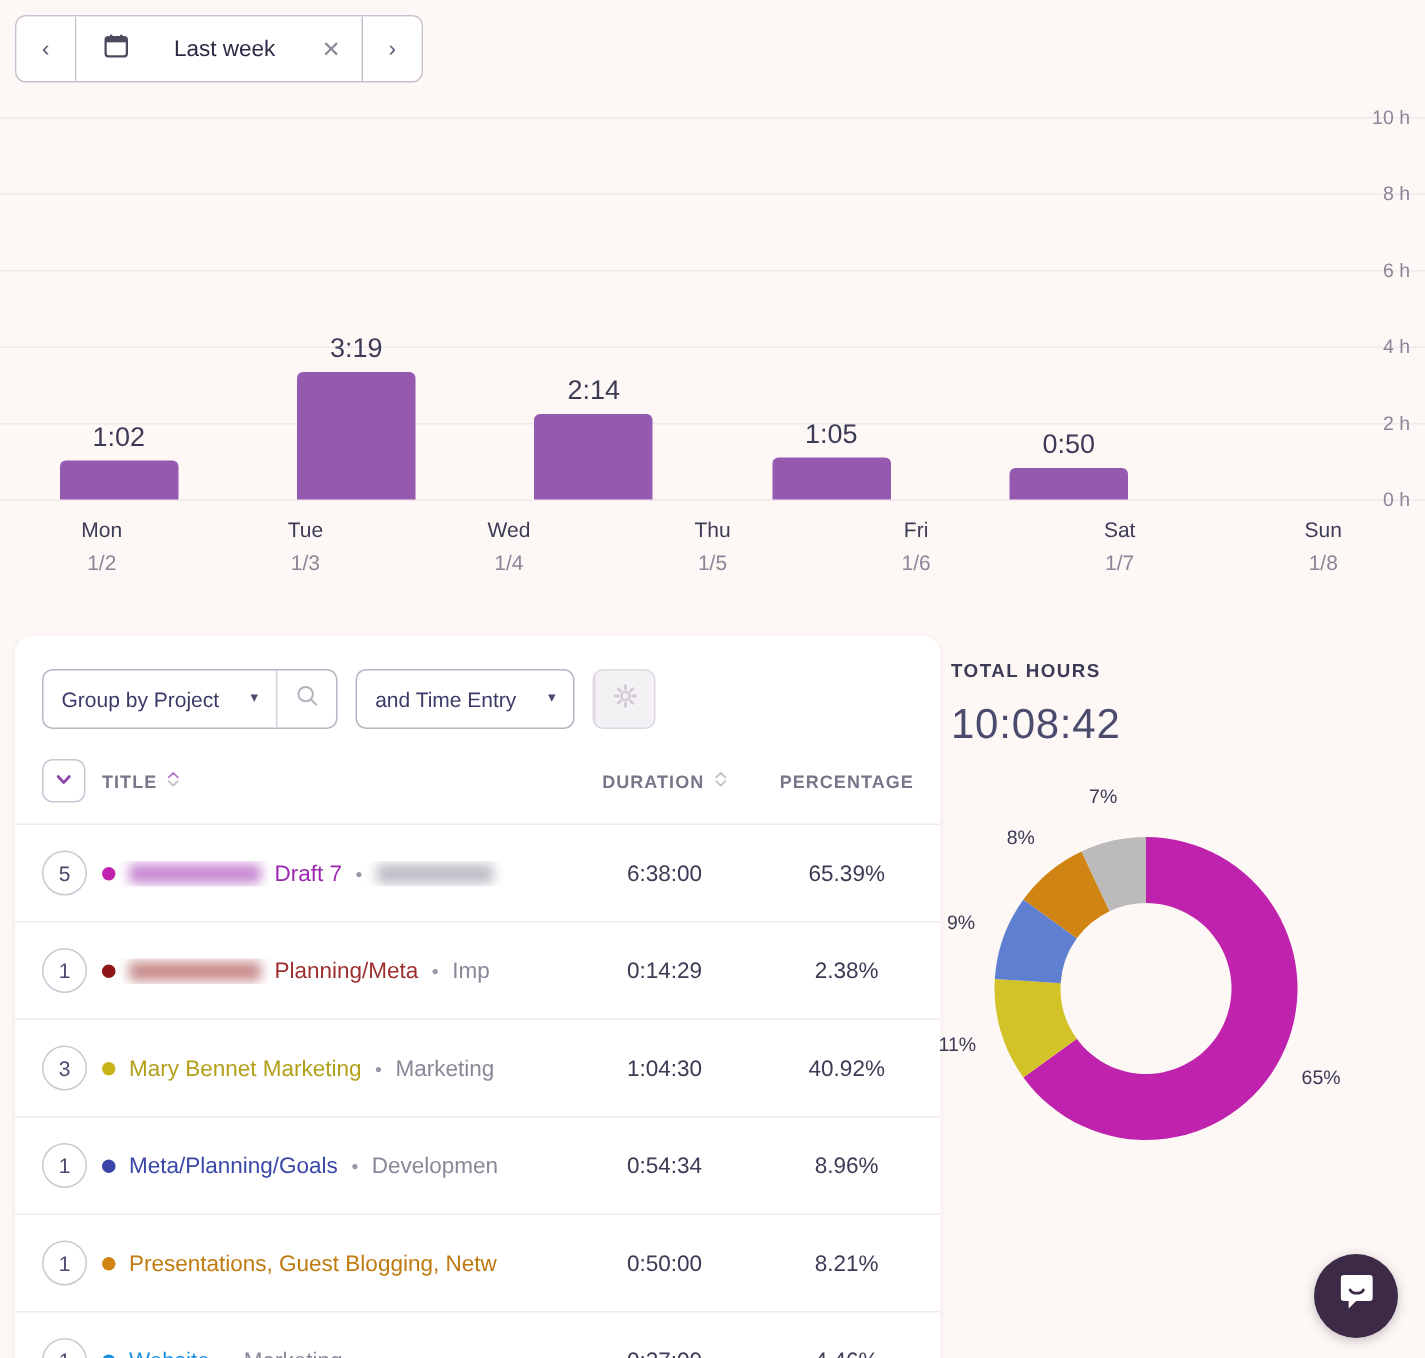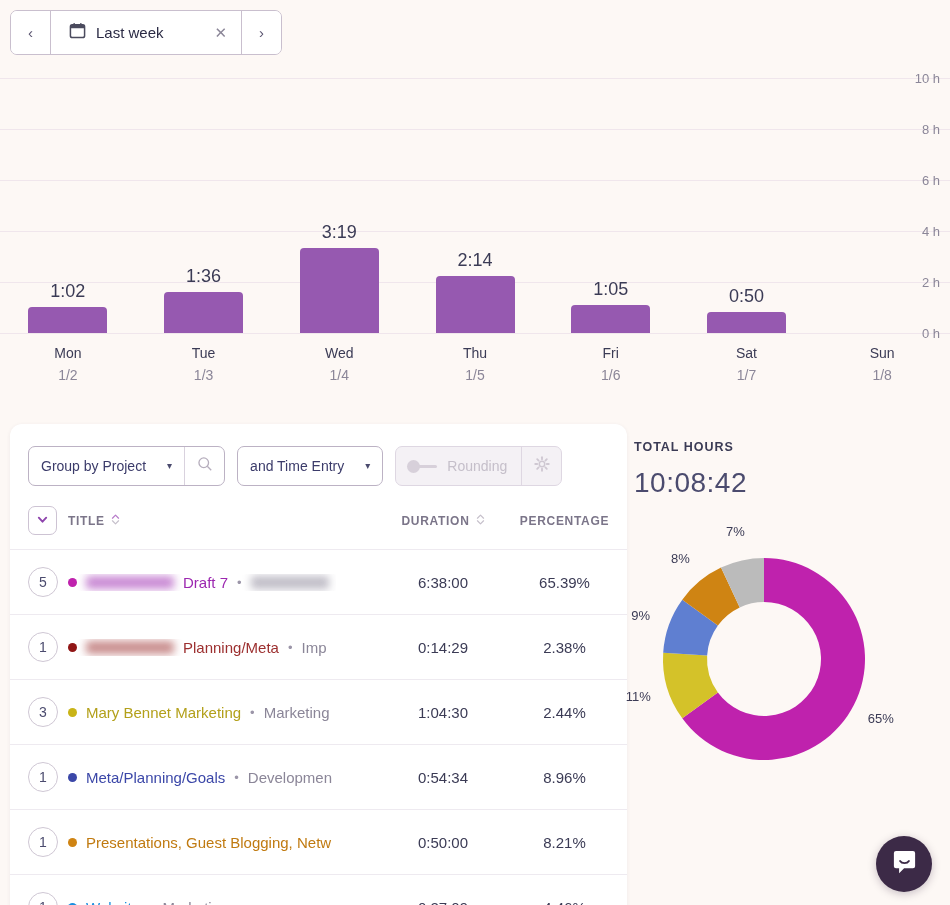--- a/index.html
+++ b/index.html
@@ -37,21 +37,21 @@
   .range-main {
     display: flex; align-items: center;
     gap: 10px;
     padding: 0 14px 0 18px;
     min-width: 190px;
     background: #fff;
     cursor: pointer;
   }
   .range-label {
     font-size: 15px; color: #2b2b45;
-    flex: 1; white-space: nowrap;
+    flex: 1; white-space: nowrap; margin-left: 20px;
   }
   .cal-ico { display: block; }
   .range-clear {
     color: #8b8698; font-size: 15px;
     padding-left: 6px;
     cursor: pointer; user-select: none;
   }
 
   
   .chart-wrap {
@@ -323,24 +323,20 @@
       <div class="ytick" style="top: 204px;">2 h</div>
       <div class="gridline" style="top: 255px;"></div>
       <div class="ytick" style="top: 255px;">0 h</div>
     </div>
   <div class="bars" id="bars">
       <div class="bar-col">
         <div class="bar-val">1:02</div>
         <div class="bar" style="height: 26.3415px; background: rgb(150, 89, 176);"></div>
       </div>
       <div class="bar-col">
-        <div class="bar-val">1:36</div>
-        <div class="bar" style="height: 40.8px; background: rgb(150, 89, 176);"></div>
-      </div>
-      <div class="bar-col">
         <div class="bar-val">3:19</div>
         <div class="bar" style="height: 84.5835px; background: rgb(150, 89, 176);"></div>
       </div>
       <div class="bar-col">
         <div class="bar-val">2:14</div>
         <div class="bar" style="height: 56.9415px; background: rgb(150, 89, 176);"></div>
       </div>
       <div class="bar-col">
         <div class="bar-val">1:05</div>
         <div class="bar" style="height: 27.6165px; background: rgb(150, 89, 176);"></div>
@@ -402,27 +398,20 @@
     </div>
 
     <div class="combo">
       <div class="combo-main">
         <span>and Time Entry</span>
         <span class="caret">▾</span>
       </div>
     </div>
 
     <div class="toggle-group">
-      <div class="toggle-main">
-        <span class="switch">
-          <span class="track"></span>
-            <span class="knob"></span>
-        </span>
-        <span class="toggle-label">Rounding</span>
-      </div>
       <div class="toggle-gear">
         <span>
           <svg width="16" height="16" viewBox="0 0 18 18">
             <circle cx="9" cy="9" r="3.1" fill="none" stroke="#cfc8d2" stroke-width="1.7"></circle>
             <g stroke="#cfc8d2" stroke-width="2.1" stroke-linecap="round">
               <line x1="9" y1="1.4" x2="9" y2="3.6"></line>
               <line x1="9" y1="14.4" x2="9" y2="16.6"></line>
               <line x1="1.4" y1="9" x2="3.6" y2="9"></line>
               <line x1="14.4" y1="9" x2="16.6" y2="9"></line>
               <line x1="3.6" y1="3.6" x2="5.2" y2="5.2"></line>
@@ -516,21 +505,21 @@
           </td>
           <td>
             <div class="title-cell">
               <span class="dot" style="background: rgb(201, 180, 23);"></span>
               <span class="t-primary" style="color: rgb(179, 160, 26);">Mary Bennet Marketing</span>
               <span class="t-sep">•</span>
               <span class="t-secondary">Marketing</span>
             </div>
           </td>
           <td class="c-dur">1:04:30</td>
-          <td class="c-pct">2.44%</td>
+          <td class="c-pct">40.92%</td>
         </tr>
         <tr>
           <td class="c-toggle">
             <div class="count-pill">1</div>
           </td>
           <td>
             <div class="title-cell">
               <span class="dot" style="background: rgb(59, 71, 168);"></span>
               <span class="t-primary" style="color: rgb(59, 71, 168);">Meta/Planning/Goals</span>
               <span class="t-sep">•</span>

